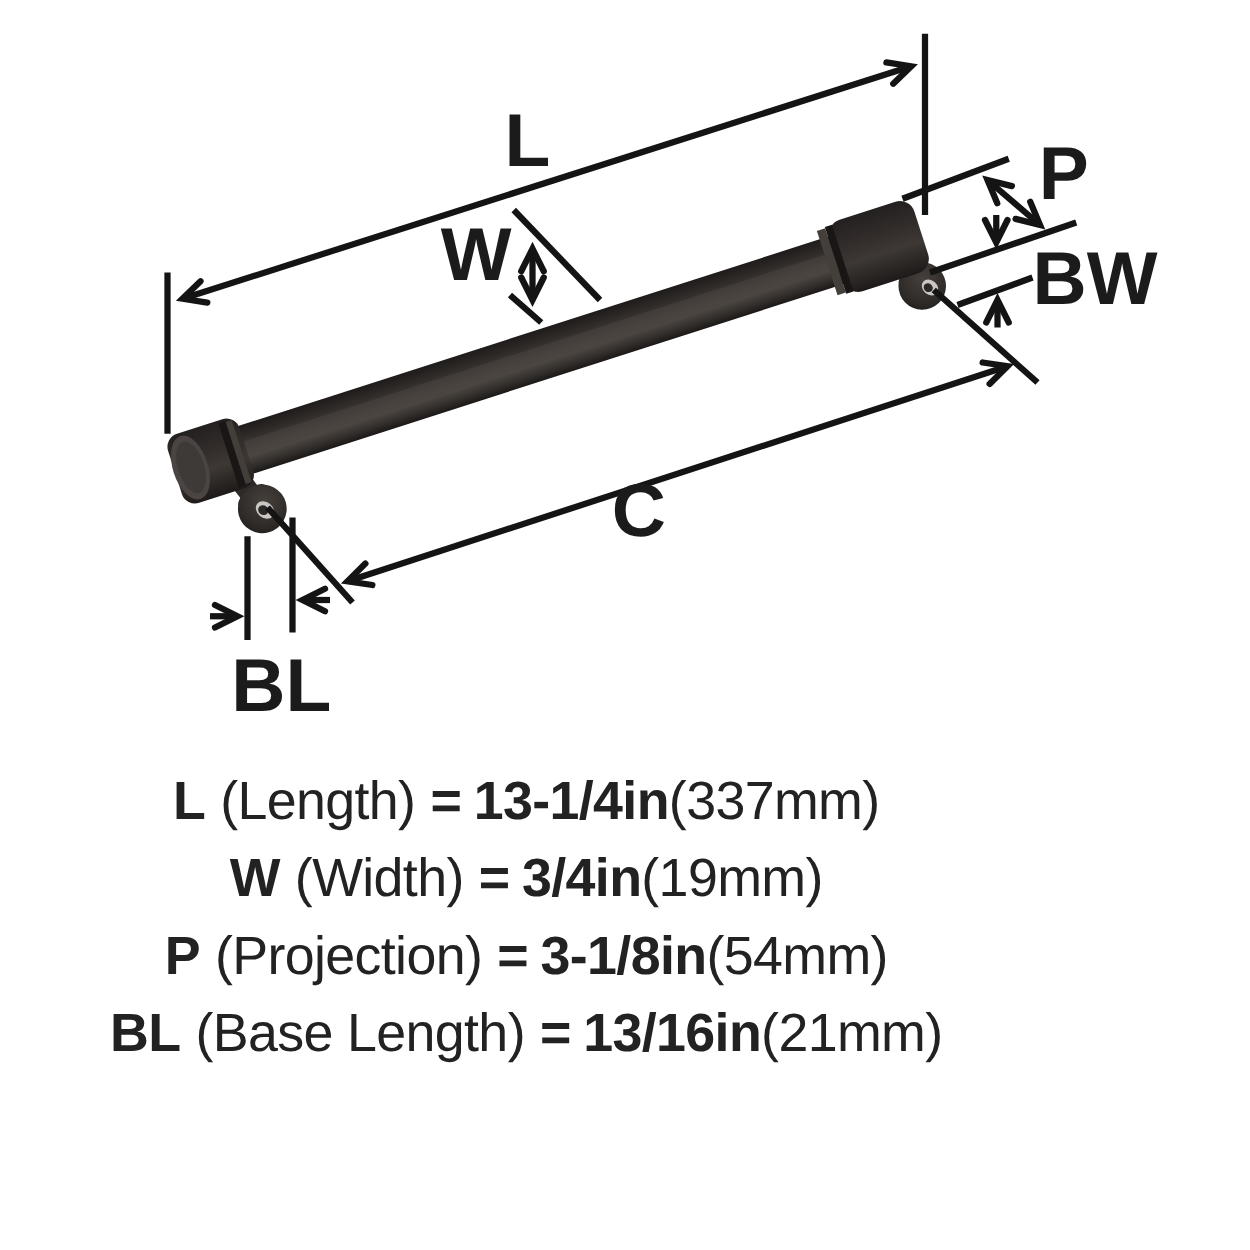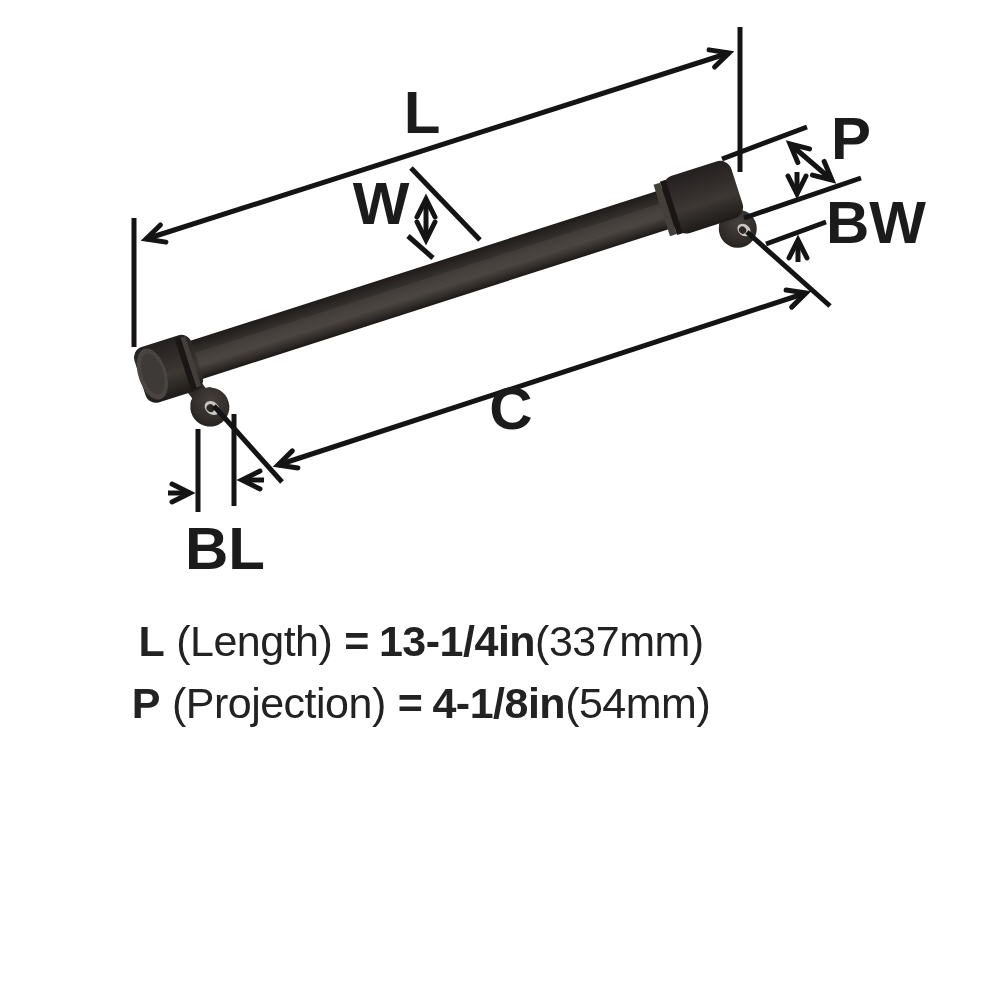--- a/index.html
+++ b/index.html
@@ -131,17 +131,23 @@
     <text class="dim-letter" x="876" y="243" font-size="60" text-anchor="middle">BW</text>
     <text class="dim-letter" x="511" y="429" font-size="60" text-anchor="middle">C</text>
     <text class="dim-letter" x="225" y="569" font-size="60" text-anchor="middle">BL</text>
   </svg>
 
   <div class="specs">
     <div class="spec-row">
       <span class="abbr">L</span><span class="dname">(Length)</span><span class="eq">=</span><span class="val">13-1/4in</span><span class="metric">(337mm)</span>
     </div>
     <div class="spec-row">
-      <span class="abbr">P</span><span class="dname">(Projection)</span><span class="eq">=</span><span class="val">4-1/8in</span><span class="metric">(54mm)</span>
+      <span class="abbr">W</span><span class="dname">(Width)</span><span class="eq">=</span><span class="val">3/4in</span><span class="metric">(19mm)</span>
+    </div>
+    <div class="spec-row">
+      <span class="abbr">P</span><span class="dname">(Projection)</span><span class="eq">=</span><span class="val">3-1/8in</span><span class="metric">(54mm)</span>
+    </div>
+    <div class="spec-row">
+      <span class="abbr">BL</span><span class="dname">(Base Length)</span><span class="eq">=</span><span class="val">13/16in</span><span class="metric">(21mm)</span>
     </div>
   </div>
 
 </div>
 
 </body></html>

